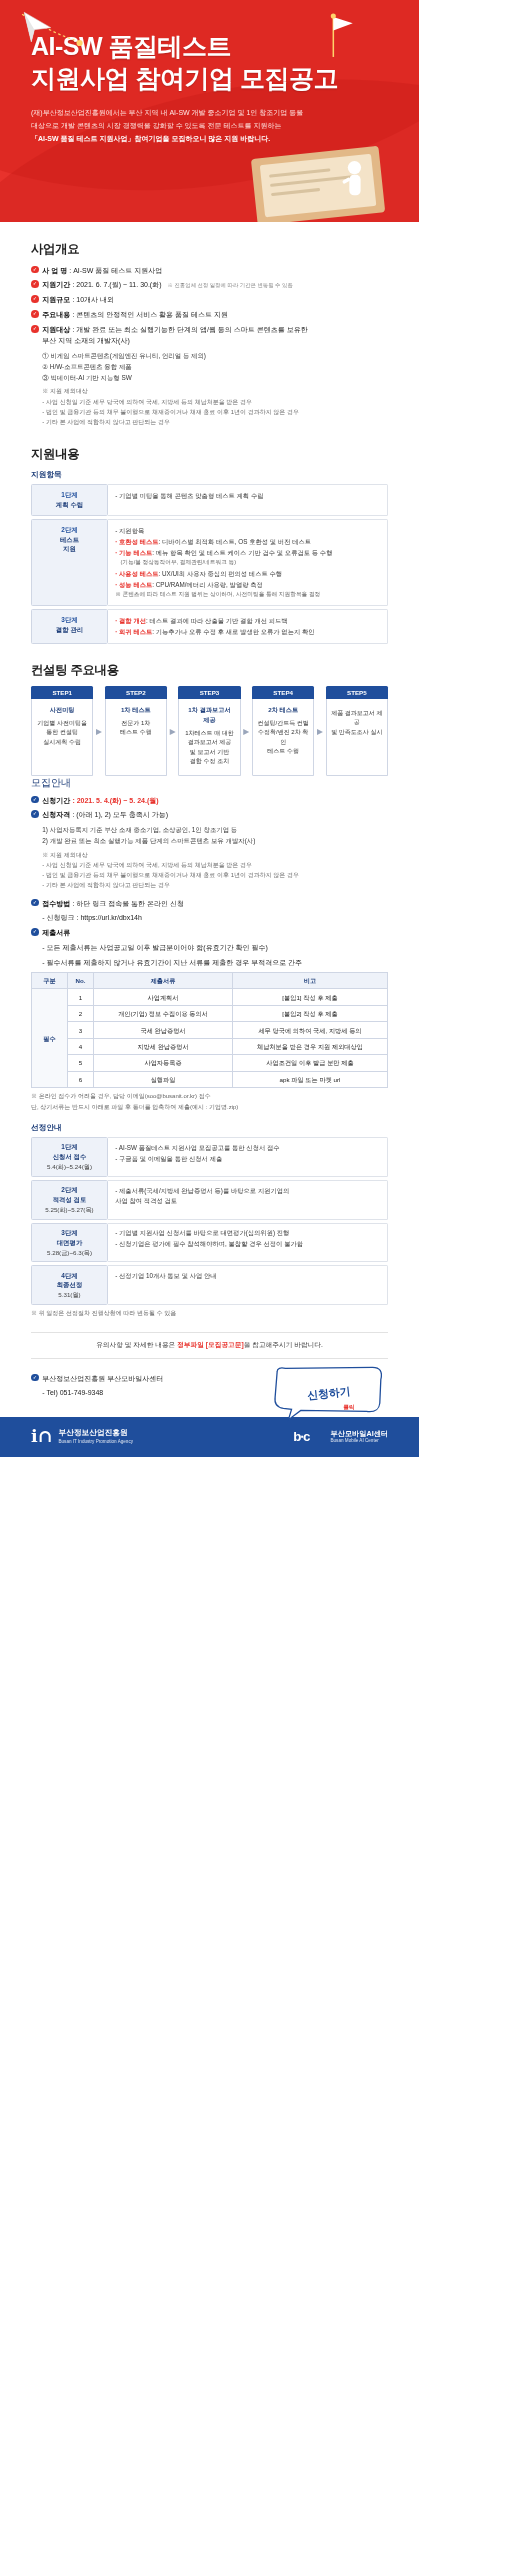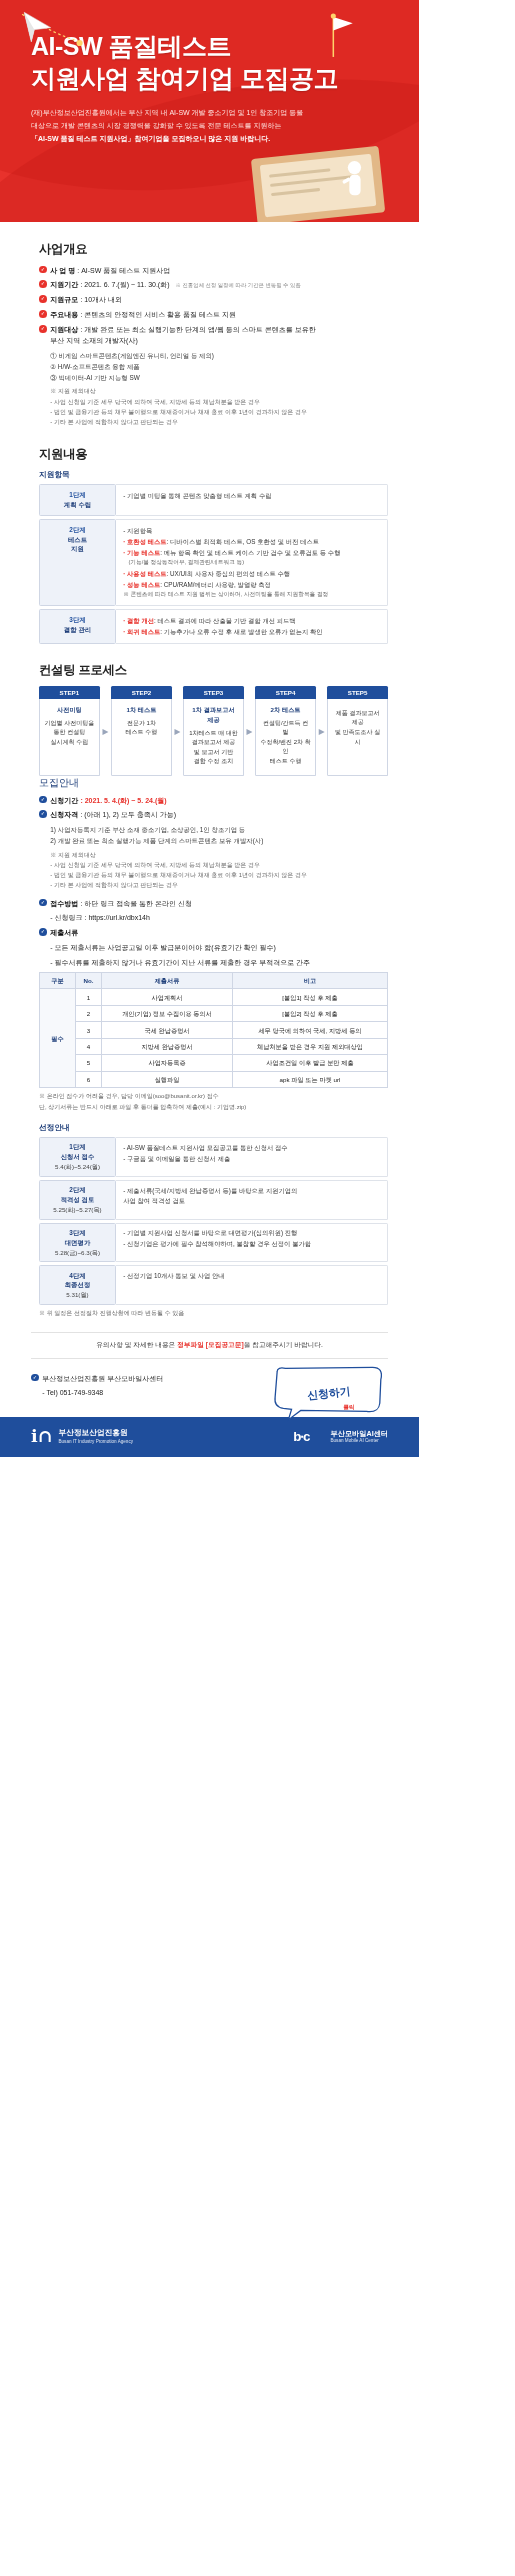--- a/index.html
+++ b/index.html
@@ -60,21 +60,21 @@
     position:absolute; left:18.5px; top:11.3px; z-index:4;
   }
   .pin {
     position:absolute; right:62px; top:13.4px; z-index:4;
   }
   .board {
     position:absolute; right:20.6px; bottom:-3.1px; z-index:4;
   }
 
   
-  .sec { padding:0 31px;margin-left:8px; }
+  .sec { padding:0 31px; }
   .sec-title {
     font-size:12.4px; font-weight:bold; color:#222;
     margin:18.5px 0 7.2px 0; letter-spacing:-0.3px;
   }
 
   .bullets { margin:0; padding:0; list-style:none; }
   .bullets > li {
     display:flex; align-items:flex-start;
     margin-bottom:3.6px;
     font-size:7px; line-height:1.6;
@@ -324,21 +324,21 @@
         <div class="stage-right">
           <div><span class="k">· 결함 개선</span><span>: 테스트 결과에 따라 산출물 기반 결함 개선 피드백</span></div>
           <div><span class="k">· 회귀 테스트</span><span>: 기능추가나 오류 수정 후 새로 발생한 오류가 없는지 확인</span></div>
         </div>
       </div>
 
     </div>
   </div>
 
   <div class="sec">
-    <div class="sec-title">컨설팅 프로세스</div>
+    <div class="sec-title">컨설팅 주요내용</div>
     <div class="proc">
 
       <div class="proc-col">
         <div class="proc-head">STEP1</div>
         <div class="proc-body">
           <span class="t">사전미팅</span>
           <span style="white-space:pre-line;">기업별 사전미팅을
 통한 컨설팅
 실시계획 수립</span>
         </div>

